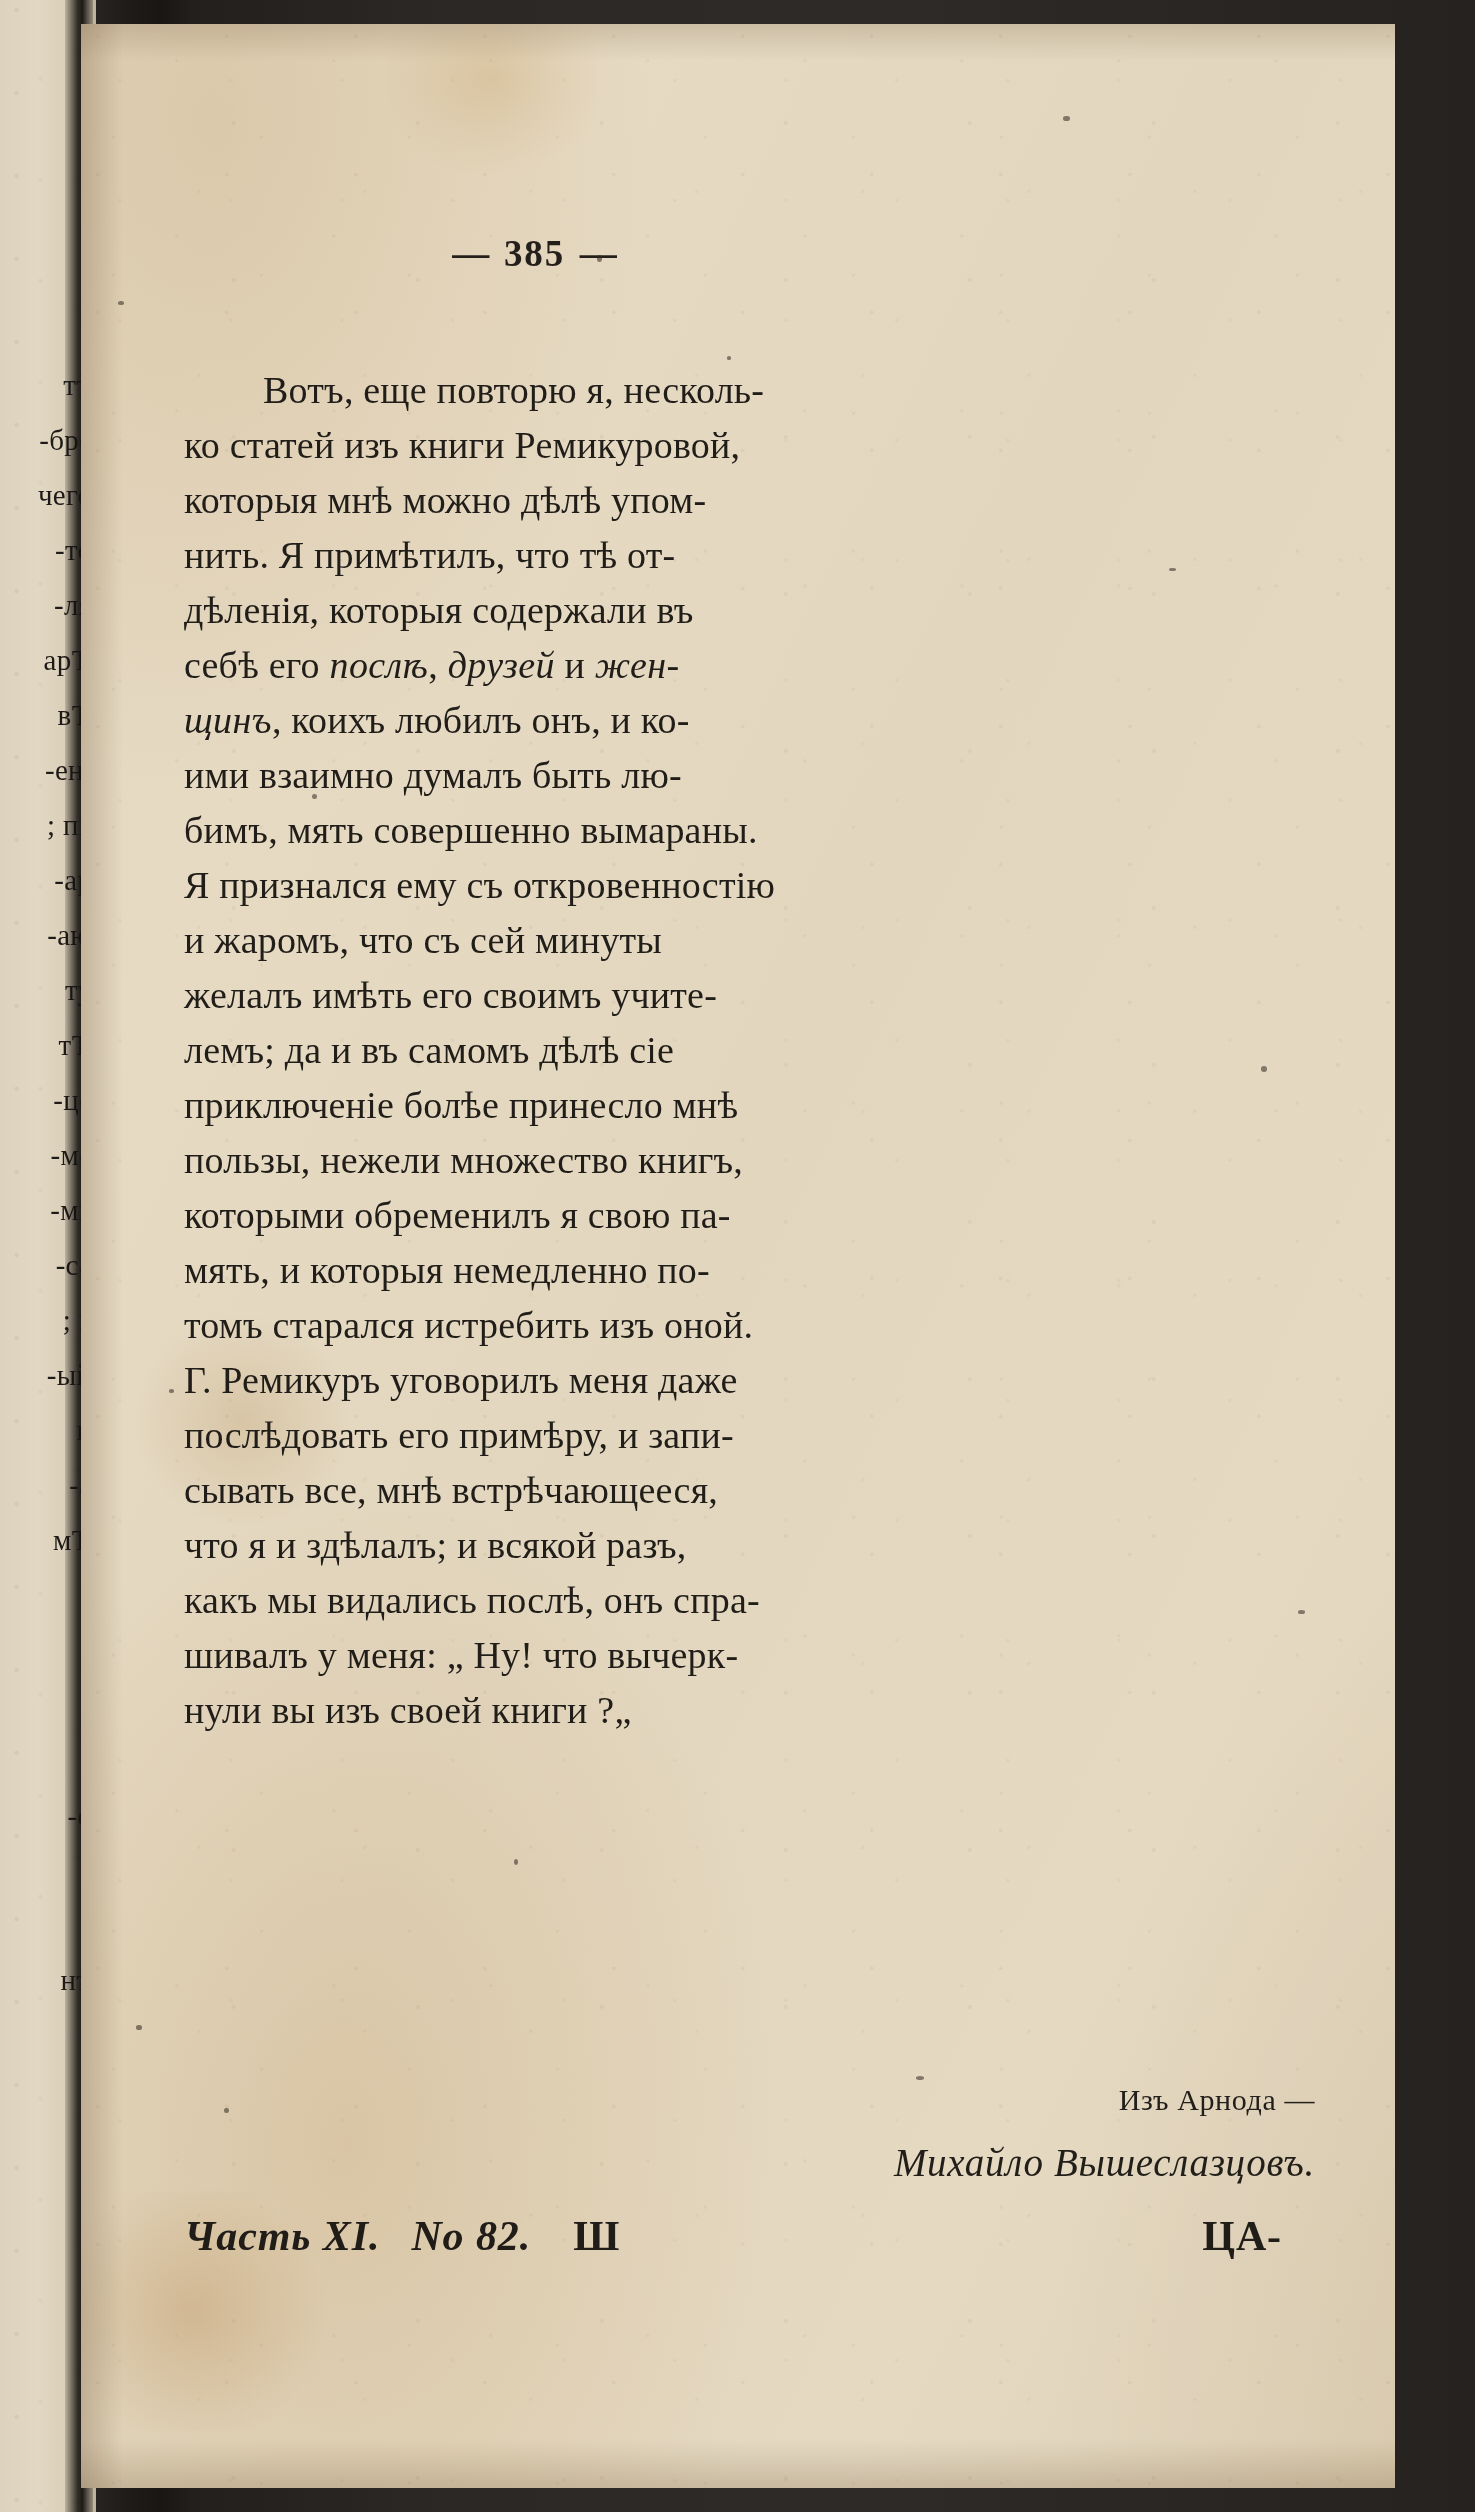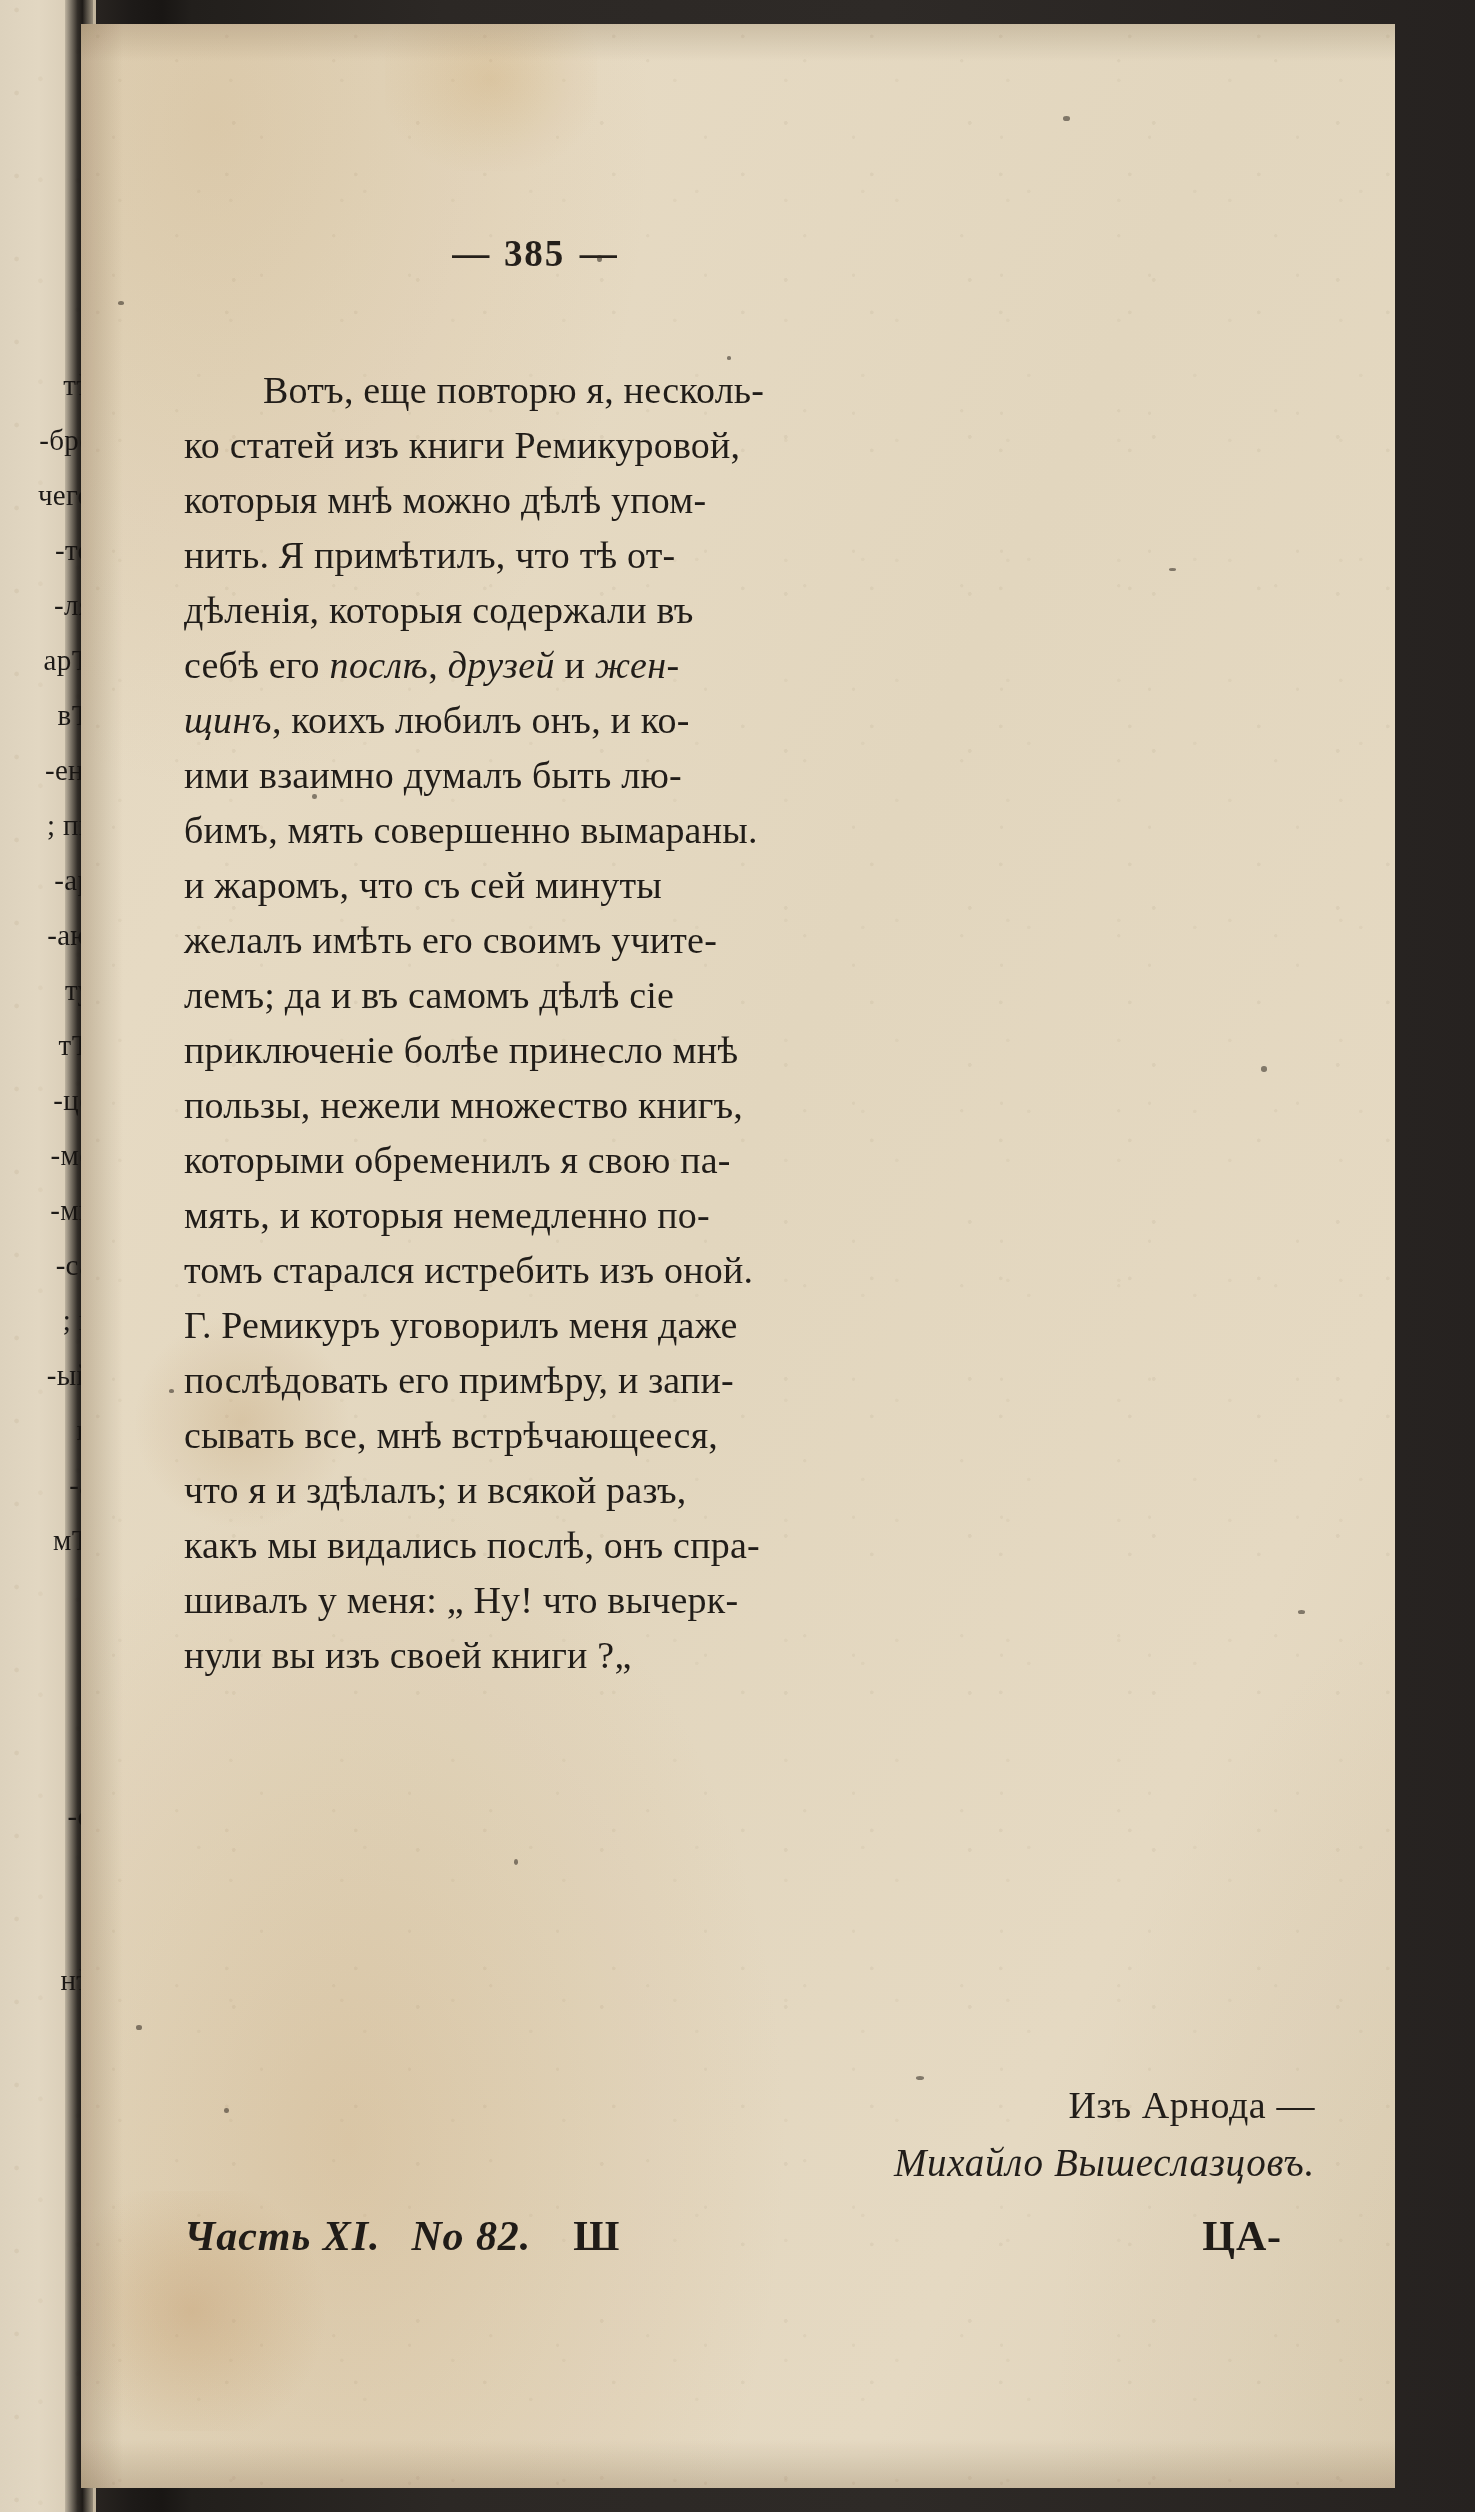--- a/index.html
+++ b/index.html
@@ -186,21 +186,21 @@
   }
 
   .attrib {
     position: absolute;
     left: 103px;
     top: 2059px;
     width: 1131px;
     text-align: right;
     padding-right: 77px;
     font-family: "Liberation Serif", serif;
-    font-size: 38px;
+    font-size: 30px;
     color: #221e1a;
     letter-spacing: 0.6px;
   }
   .signature {
     position: absolute;
     left: 103px;
     top: 2116px;
     width: 1131px;
     text-align: right;
     padding-right: 14.8px;
@@ -301,20 +301,21 @@
       <div class="body">
         <span class="ln first">Вотъ, еще повторю я, несколь-</span>
         <span class="ln">ко статей изъ книги Ремикуровой,</span>
         <span class="ln">которыя мнѣ можно дѣлѣ упом-</span>
         <span class="ln">нить. Я примѣтилъ, что тѣ от-</span>
         <span class="ln">дѣленія, которыя содержали въ</span>
         <span class="ln">себѣ его <i>послѣ</i>, <i>друзей</i> и <i>жен-</i></span>
         <span class="ln"><i>щинъ</i>, коихъ любилъ онъ, и ко-</span>
         <span class="ln">ими взаимно думалъ быть лю-</span>
         <span class="ln">бимъ, мять совершенно вымараны.</span>
+        <span class="ln">Я признался ему съ откровенностію</span>
         <span class="ln">и жаромъ, что съ сей минуты</span>
         <span class="ln">желалъ имѣть его своимъ учите-</span>
         <span class="ln">лемъ; да и въ самомъ дѣлѣ сіе</span>
         <span class="ln">приключеніе болѣе принесло мнѣ</span>
         <span class="ln">пользы, нежели множество книгъ,</span>
         <span class="ln">которыми обременилъ я свою па-</span>
         <span class="ln">мять, и которыя немедленно по-</span>
         <span class="ln">томъ старался истребить изъ оной.</span>
         <span class="ln">Г. Ремикуръ уговорилъ меня даже</span>
         <span class="ln">послѣдовать его примѣру, и запи-</span>

